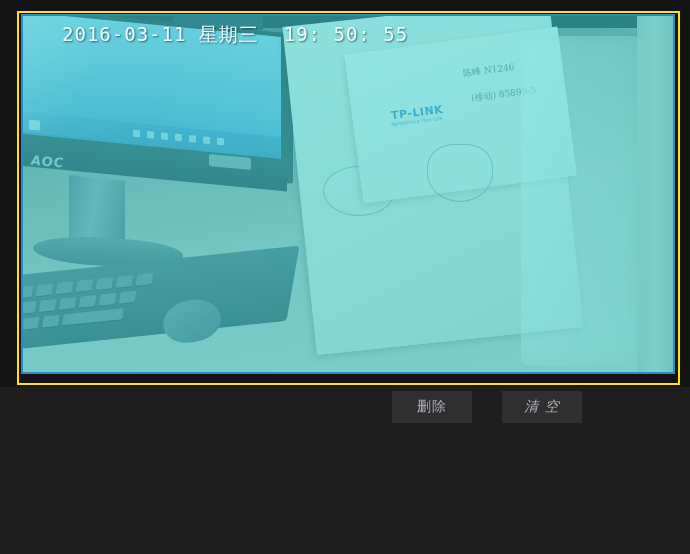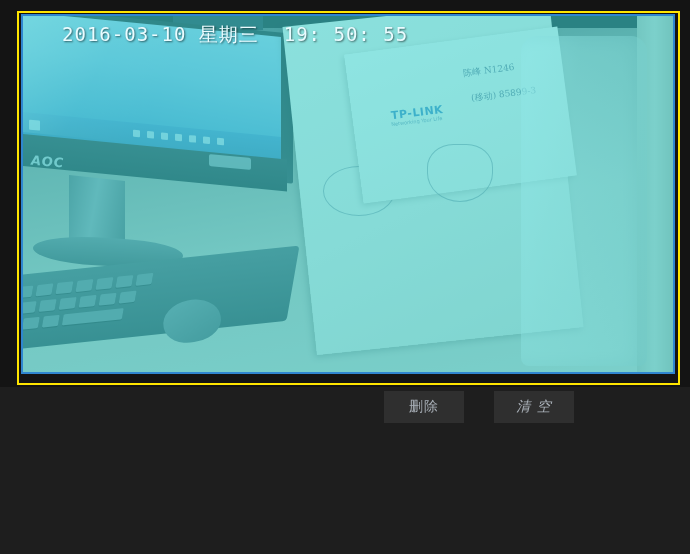--- a/index.html
+++ b/index.html
@@ -206,21 +206,21 @@
 
   
   #controls {
     position: absolute;
     left: 0; top: 387px;
     width: 690px; height: 167px;
     background: #1e1e1e;
   }
   .row-btns {
     position: absolute;
-    left: 8px; top: 0; width: 622px; height: 44px;
+    left: 16px; top: 0; width: 622px; height: 44px;
   }
   .gbtn {
     position: absolute;
     top: 4px;
     height: 32px;
     background: #2f2f2f;
     color: #a9b0b8;
     font-size: 14px;
     border: none;
     cursor: pointer;
@@ -296,21 +296,21 @@
       <div class="sc tplink-sub">Networking Your Life</div>
       <div class="sc sketch-oval" style="left:404px;top:128px;width:64px;height:56px;border-radius:40% 40% 50% 50%;"></div>
 
       <div class="sc bottle"></div>
     </div>
     <div id="motion-overlay"></div>
   </div>
 
   <div id="video-highlight"></div>
 
-  <div id="video-timestamp">2016-03-10 星期三  19: 50: 55</div>
+  <div id="video-timestamp">2016-03-11 星期三  19: 50: 55</div>
 </div>
 
 <div id="controls">
 
   <div class="row-btns">
     <button class="gbtn" id="btn-delete">删除</button>
     <button class="gbtn" id="btn-clear">清 空</button>
   </div>
 
 </div>

